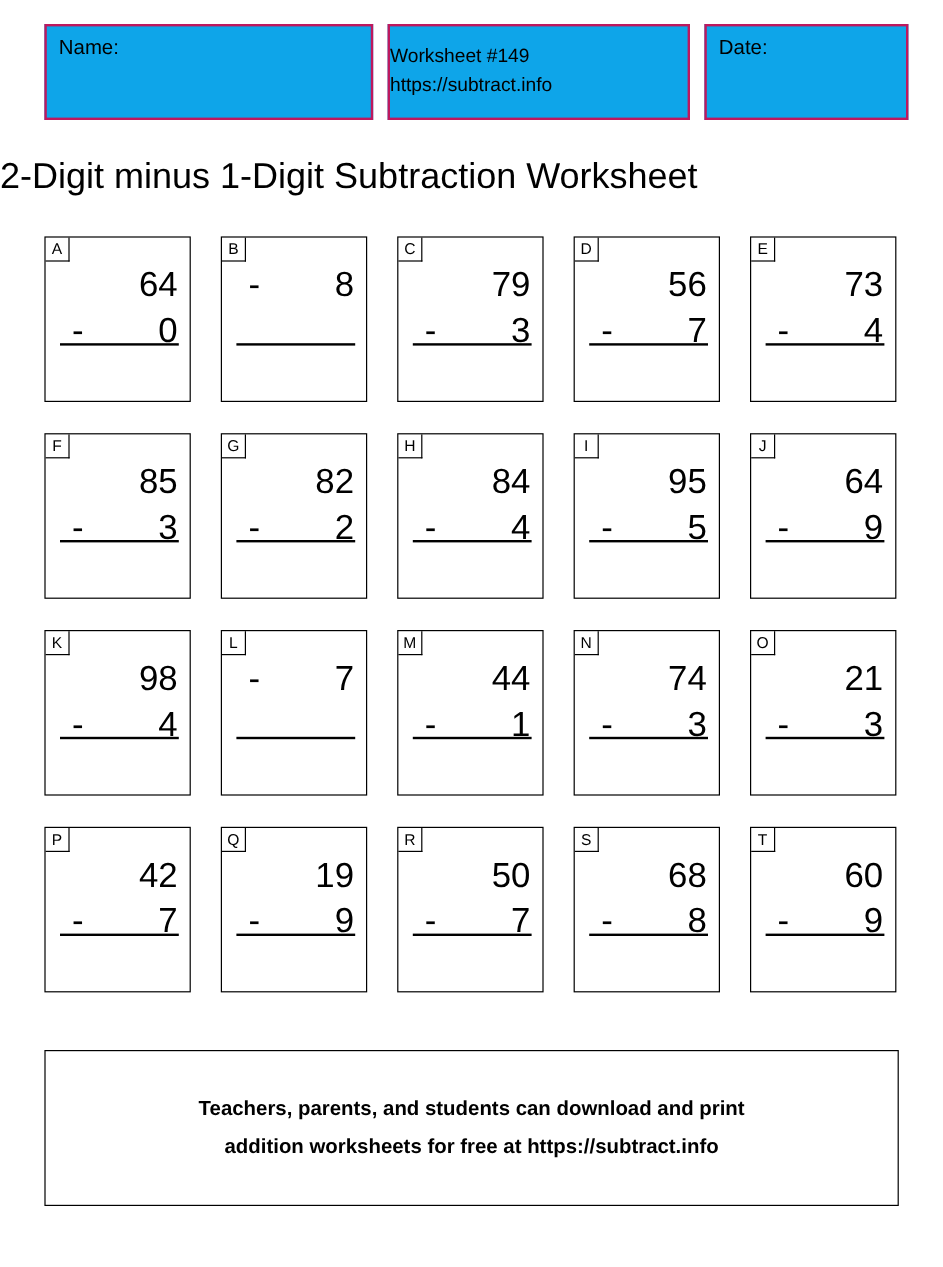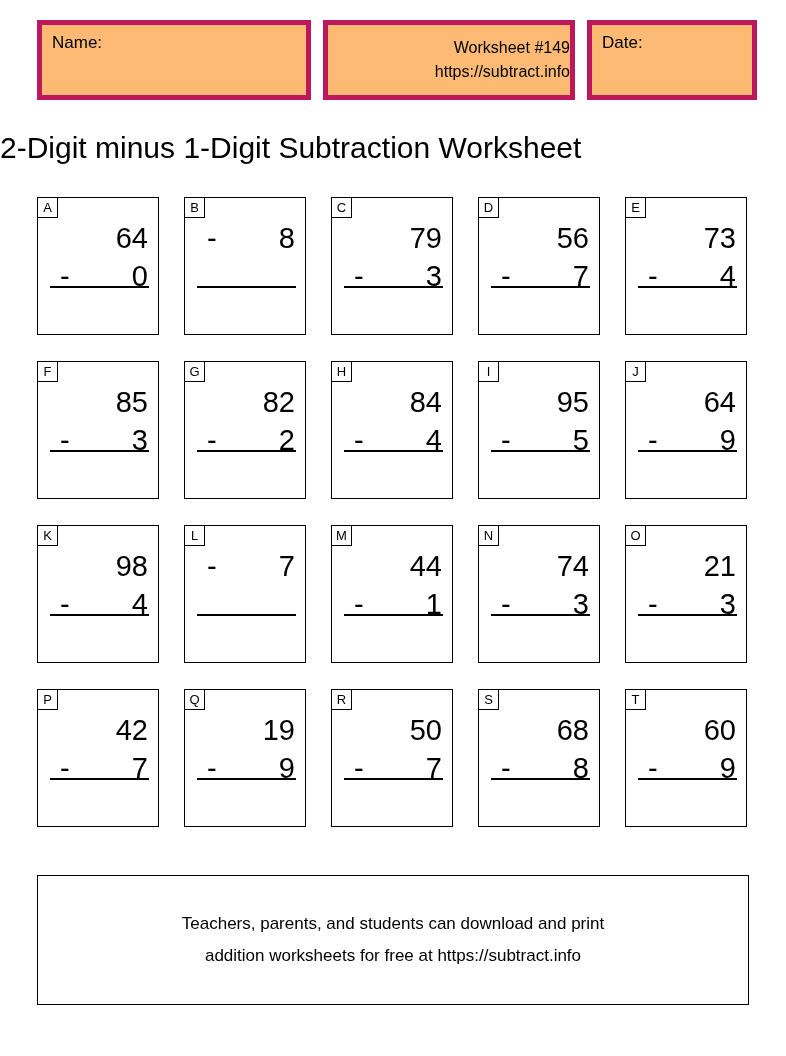--- a/index.html
+++ b/index.html
@@ -27,38 +27,38 @@
   
   .header {
     position: absolute;
     top: 20px;
     left: 37px;
     width: 712px;
     height: 82px;
   }
   .hdr-box {
     position: absolute;
-    border: 5px solid #be185d;
+    border: 2px solid #be185d;
     box-sizing: border-box;
-    background: #fdba74;
+    background: #0ea5e9;
   }
   .hdr-name {
     left: 0;
     top: 0;
     width: 274px;
     height: 80px;
   }
   .hdr-title {
     left: 286px;
     top: 0;
     width: 252px;
     height: 80px;
     display: flex;
     flex-direction: column;
-    align-items: flex-end;
+    align-items: flex-start;
     justify-content: center;
   }
   .hdr-date {
     left: 550px;
     top: 0;
     width: 170px;
     height: 80px;
   }
   .hdr-label {
     font-size: 17px;
@@ -153,20 +153,21 @@
     box-sizing: border-box;
     display: flex;
     flex-direction: column;
     align-items: center;
     justify-content: center;
   }
   .footer-line {
     font-size: 17px;
     line-height: 32px;
     text-align: right;
+    font-weight: bold;
   }
 </style>
 </head>
 <body>
 
 <div class="page">
 
   <div class="header">
     <div class="hdr-box hdr-name">
       <div class="hdr-label">Name:</div>

